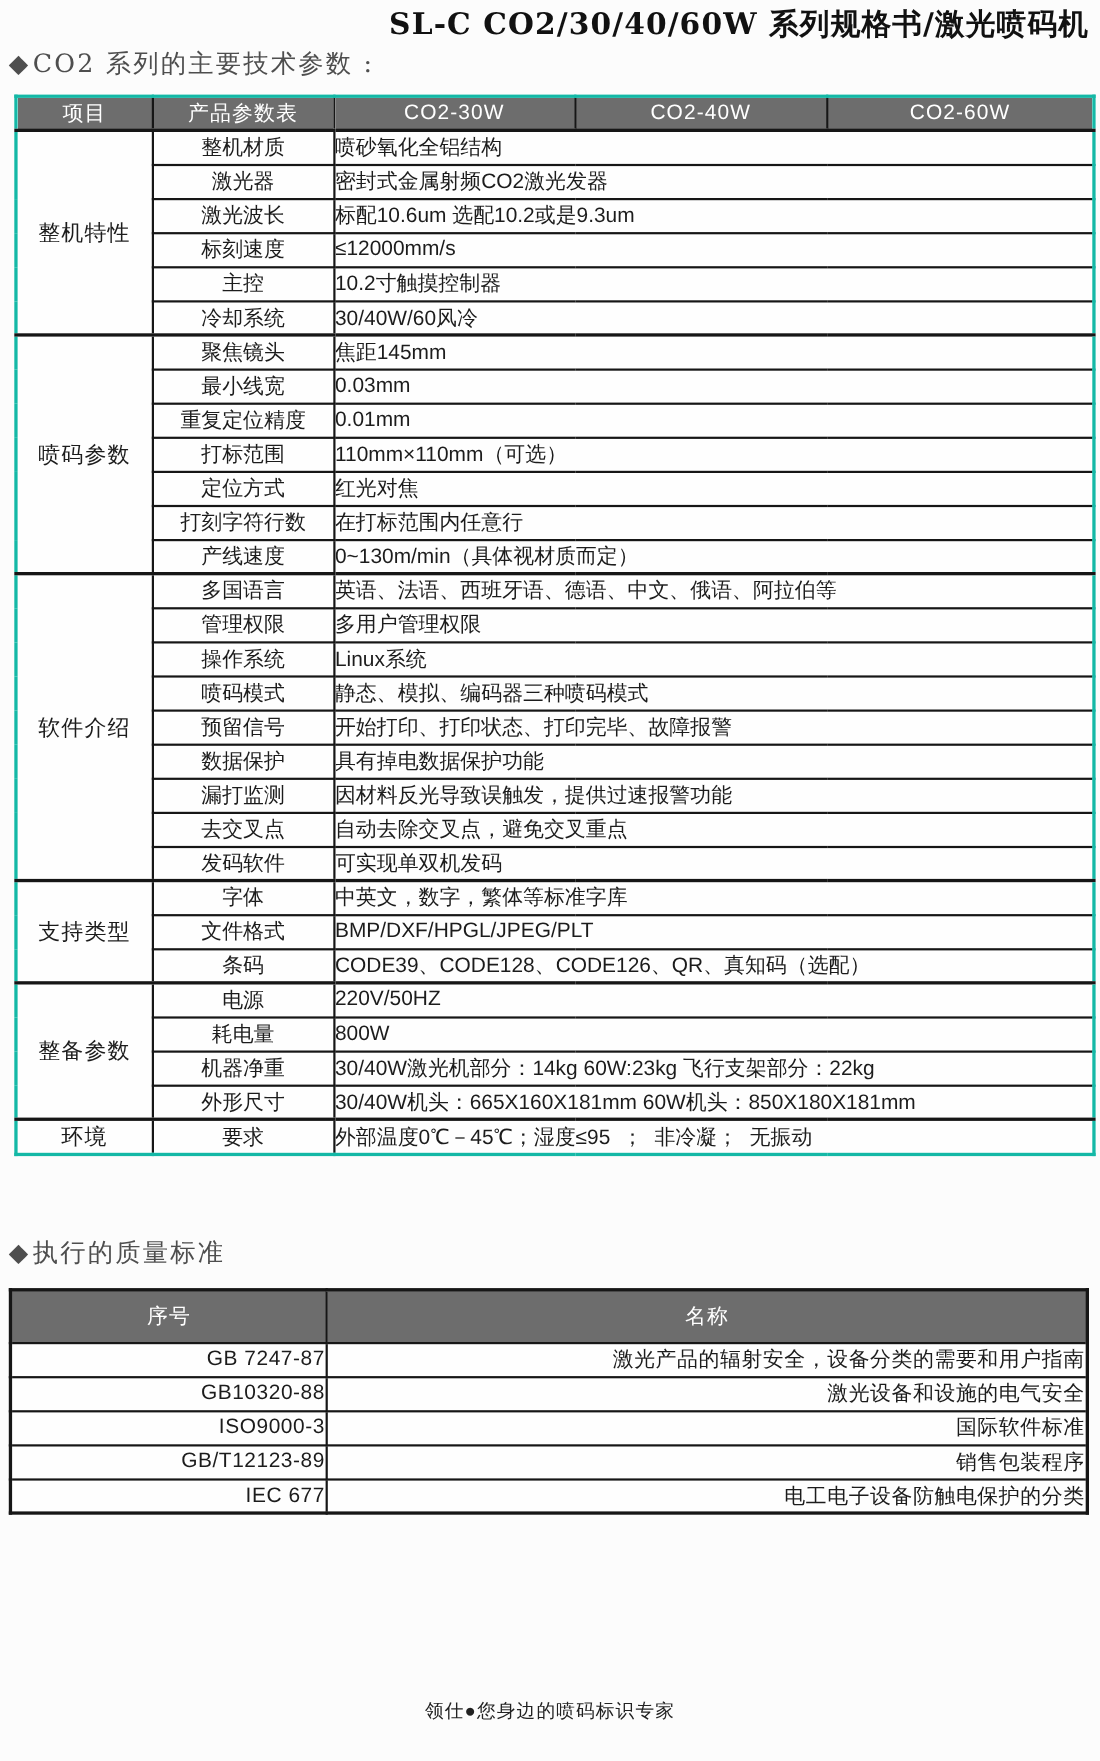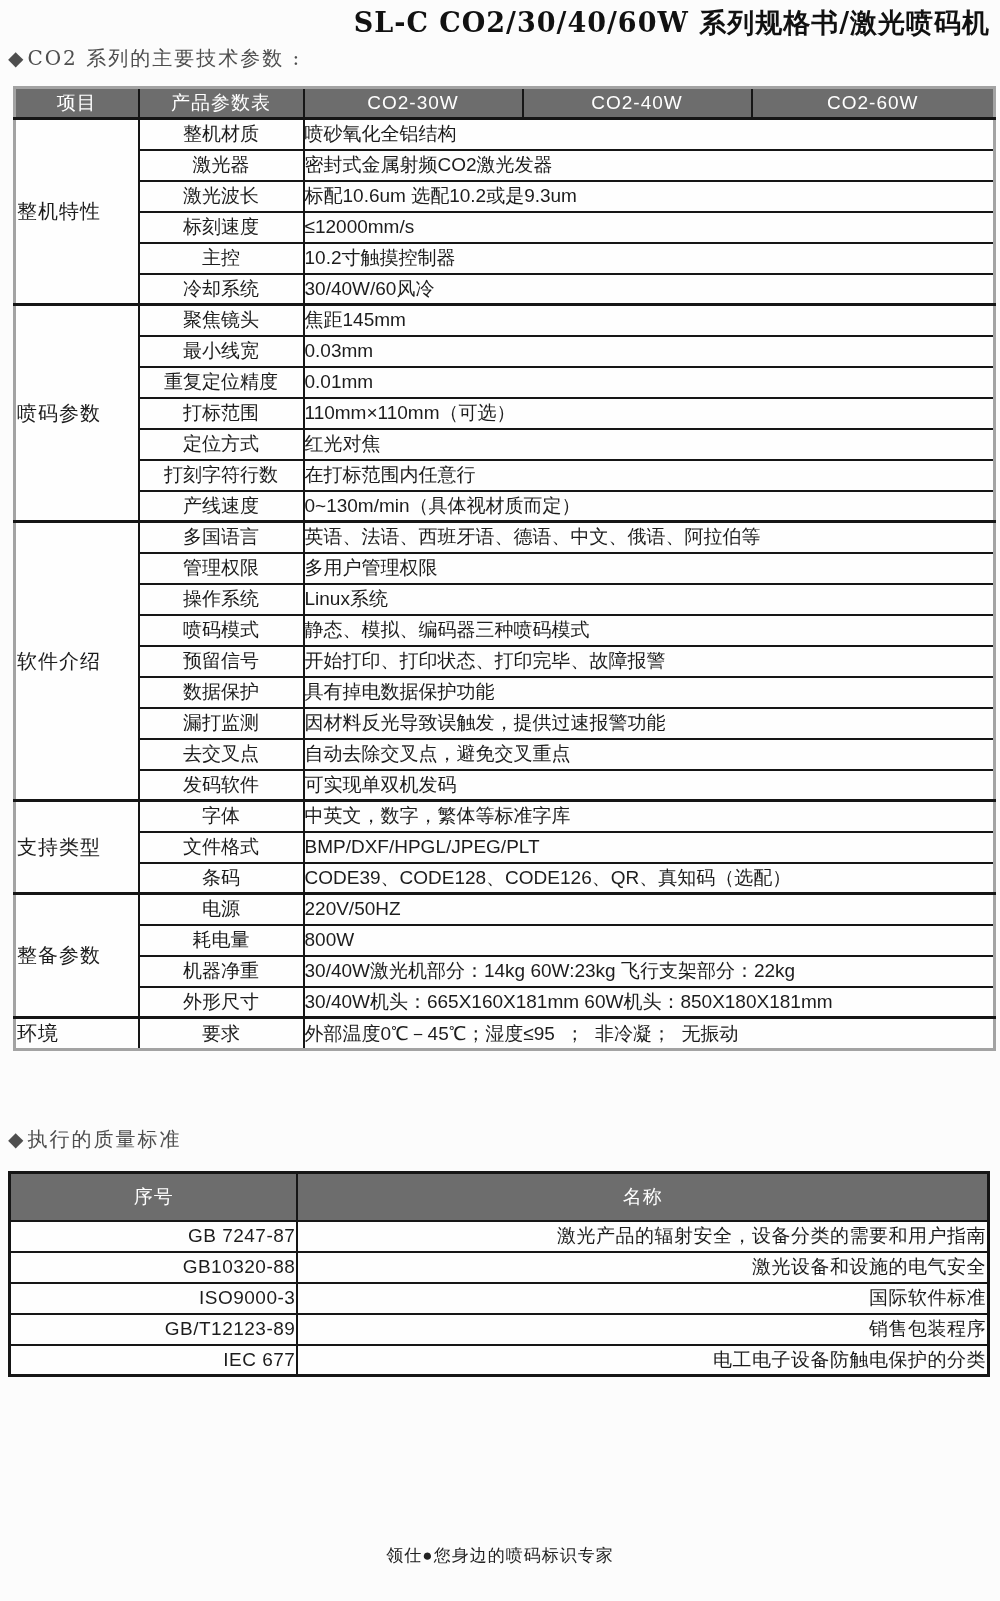--- a/index.html
+++ b/index.html
@@ -24,21 +24,21 @@
     font-weight: 600;
     letter-spacing: 1px;
     color: #111;
     line-height: 34px;
   }
 
   
   .section-heading {
     margin: 4px 0 0 8px;
     font-family: "DejaVu Serif", "Liberation Serif", serif;
-    font-size: 20px;
+    font-size: 23px;
     letter-spacing: 2px;
     color: #4e4e4e;
     line-height: 28px;
   }
   .section-heading .diamond { margin-right: 2px; }
 
   
   table {
     border-collapse: collapse;
     table-layout: fixed;
@@ -53,26 +53,27 @@
     color: var(--header-text, #ffffff);
     font-weight: normal;
     font-size: 19px;
     letter-spacing: 1px;
   }
 
   
   .spec-table {
     margin: 14px 0 0 13px;
     width: 980px;
-    border: 3px solid #a3a3a3;
+    border: 3px solid #14b8a6;
   }
   .spec-table th { height: 29px; }
   .spec-table td { height: 31px; font-size: 19px; }
   .spec-table tr.group-start td { border-top: 3px solid #161616; }
   .spec-table .group-cell {
+    text-align: center;
     font-size: 20px;
     letter-spacing: 1px;
     background: #fefefe;
   }
   .spec-table .label-cell { text-align: center; }
   .spec-table .value-cell {
     text-align: left;
     padding-left: 0;
     white-space: pre-wrap;
   }

